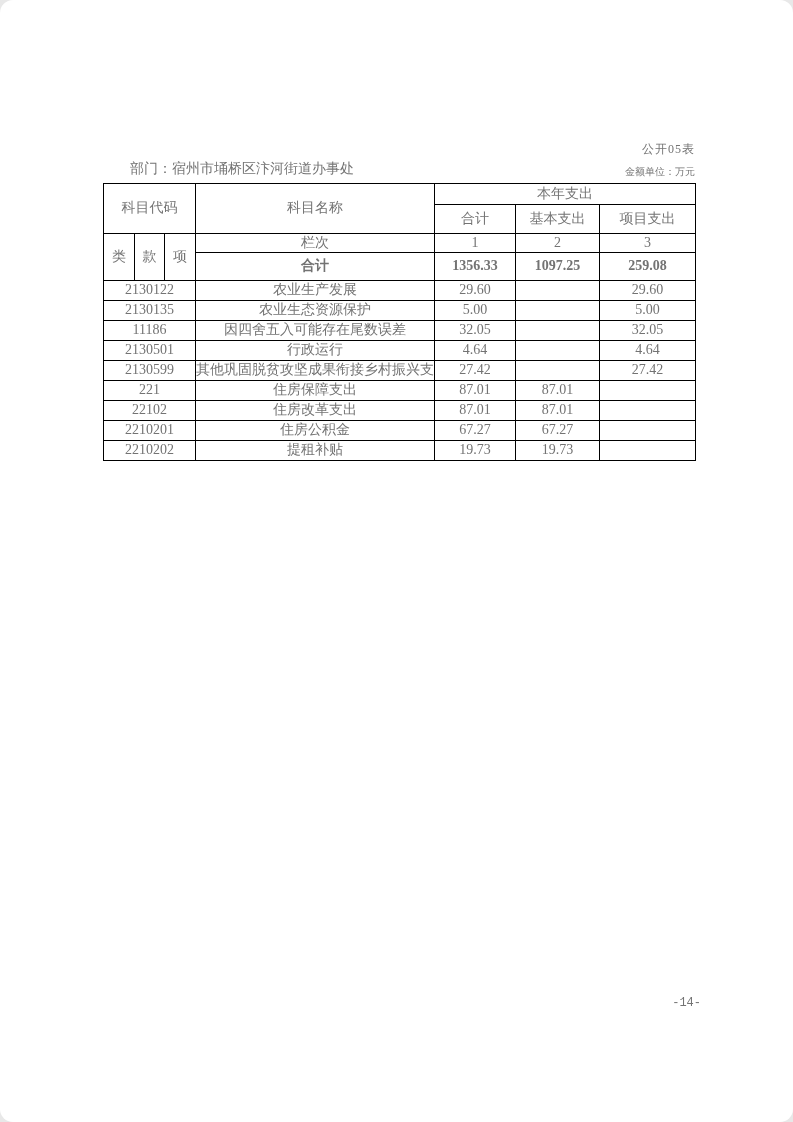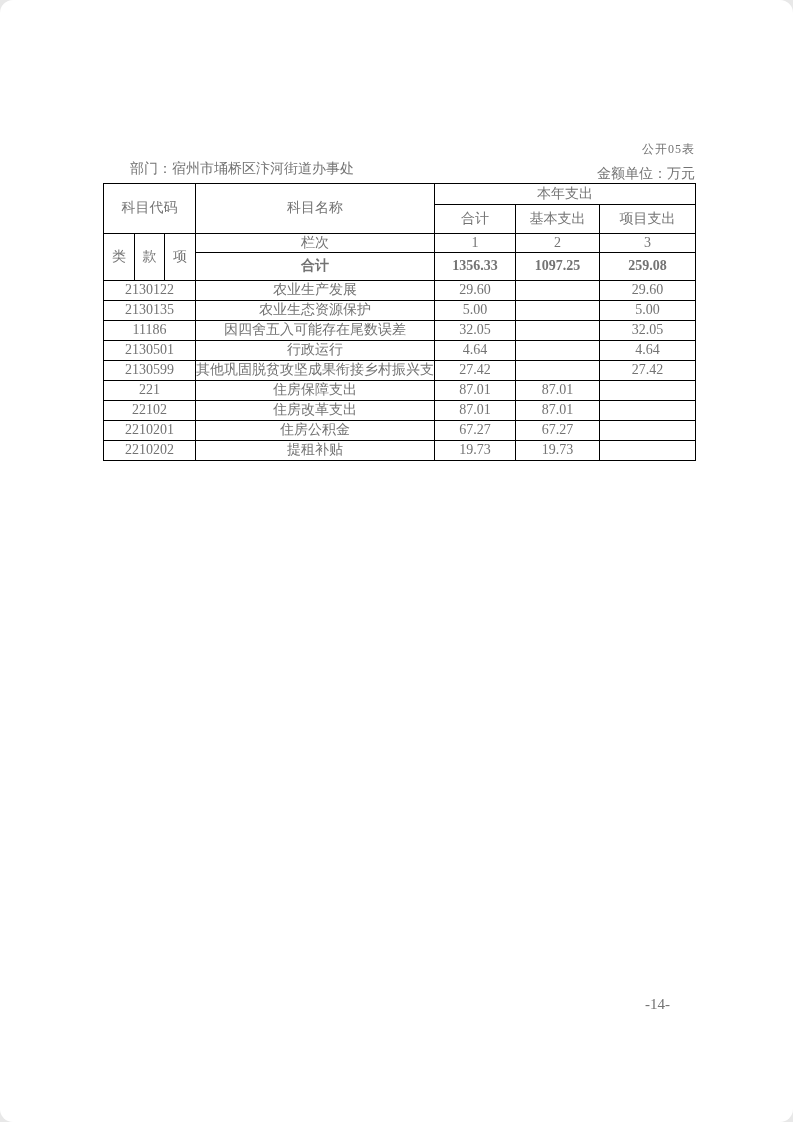--- a/index.html
+++ b/index.html
@@ -26,21 +26,21 @@
     top: 160px;
     left: 103px;
     font-size: 14px;
     font-weight: normal;
     margin-left: 27px;
   }
   .unit-label {
     position: absolute;
     top: 165px;
     right: 98px;
-    font-size: 14px;
+    font-size: 10px;
   }
   table.budget {
     position: absolute;
     top: 183px;
     left: 103px;
     width: 592px;
     border-collapse: collapse;
     table-layout: fixed;
   }
   table.budget td, table.budget th {
@@ -86,22 +86,23 @@
     width: 599px;
     font-size: 13px;
     line-height: 20px;
     text-align: justify;
   }
   .page-number {
     position: absolute;
     top: 996px;
     left: 645px;
     width: 56px;
-    text-align: left;
-    font-size: 15px;
+    text-align: right;
+    font-size: 12px;
+    font-family: Liberation Mono, monospace;
   }
 </style>
 </head>
 <body>
 
 <div class="page">
 
   <div class="form-label">公开05表</div>
   <div class="dept-label">部门：宿州市埇桥区汴河街道办事处</div>
   <div class="unit-label">金额单位：万元</div>

